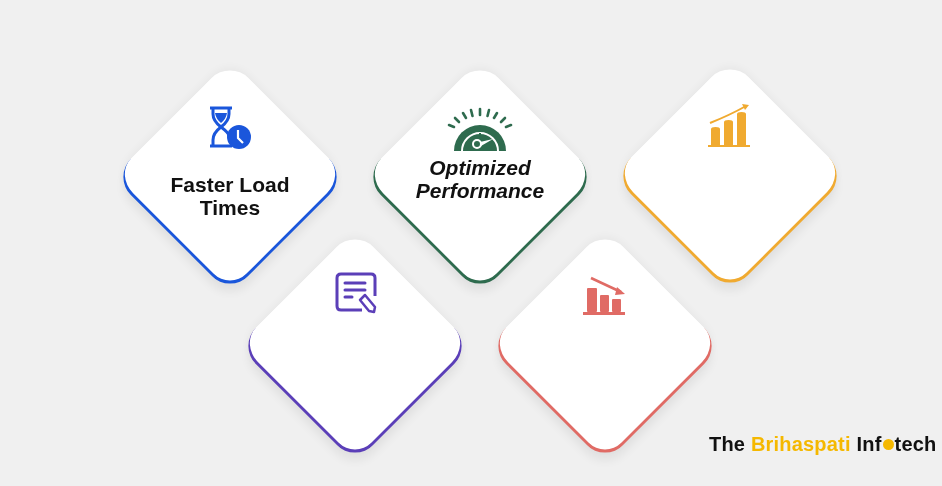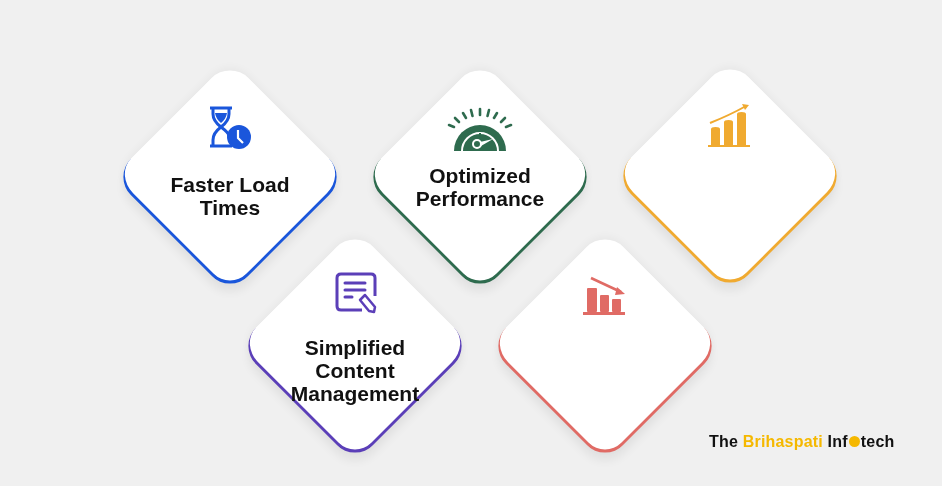--- a/index.html
+++ b/index.html
@@ -39,21 +39,21 @@
       font-weight: bold;
       font-size: 21px;
       line-height: 23px;
       color: #111111;
       white-space: pre-line;
     }
     .brand {
       position: absolute;
       left: 709px; top: 433px;
       font-weight: bold;
-      font-size: 16px;
+      font-size: 20px;
       color: #111111;
       letter-spacing: 0.2px;
       white-space: nowrap;
     }
     .brand .hl { color: #f5b800; }
     .brand .globe {
       display: inline-block;
       width: 11px; height: 11px;
       border-radius: 50%;
       background: #f5b800;
@@ -100,21 +100,21 @@
         <line x1="4" y1="19" x2="9" y2="21"></line>
         <line x1="66" y1="19" x2="61" y2="21"></line>
       </g>
       <path d="M9 45 A26 26 0 0 1 61 45 Z" fill="#2e6b4e"></path>
       <path d="M17 45 A18 18 0 0 1 53 45" fill="none" stroke="#fff" stroke-width="2"></path>
       <line x1="35" y1="27" x2="35" y2="31" stroke="#2e6b4e" stroke-width="2"></line>
       <circle cx="32" cy="38" r="4" fill="none" stroke="#fff" stroke-width="2"></circle>
       <path d="M35 36 L48 33 L36 40Z" fill="#fff"></path>
     </svg>
   </div>
-  <div class="label" style="top:104px;">Optimized
+  <div class="label" style="top:96px;font-style:italic;">Optimized
 Performance</div>
 </div>
 
 <div class="card" style="left:613px; top:59px; --accent:#f0aa30;">
   <div class="diamond"></div>
   <div class="icon" style="top:42px;">
     <svg width="56" height="48" viewBox="0 0 56 48">
       <g fill="#f0aa30">
         <rect x="9" y="28" width="9" height="16"></rect>
         <ellipse cx="13.5" cy="28" rx="4.5" ry="2"></ellipse>
@@ -136,23 +136,20 @@
     <svg width="56" height="48" viewBox="0 0 56 48">
       <path d="M35 40 H14 Q10 40 10 36 V8 Q10 4 14 4 H44 Q48 4 48 8 V26" fill="none" stroke="#5b3fb8" stroke-width="3"></path>
       <g stroke="#5b3fb8" stroke-width="3" stroke-linecap="round">
         <line x1="18" y1="13" x2="38" y2="13"></line>
         <line x1="18" y1="20" x2="38" y2="20"></line>
         <line x1="18" y1="27" x2="25" y2="27"></line>
       </g>
       <path d="M33 30 L38 25 L48 37 L47 42 L42 41Z" fill="#fff" stroke="#5b3fb8" stroke-width="2.5" stroke-linejoin="round"></path>
     </svg>
   </div>
-  <div class="label" style="top:107px;">Simplified
-Content
-Management</div>
 </div>
 
 <div class="card" style="left:488px; top:229px; --accent:#e06b65;">
   <div class="diamond"></div>
   <div class="icon" style="top:41px;">
     <svg width="56" height="48" viewBox="0 0 56 48">
       <g fill="#e06b65">
         <rect x="10" y="18" width="10" height="24" rx="1"></rect>
         <rect x="23" y="25" width="9" height="17" rx="1"></rect>
         <rect x="35" y="29" width="9" height="13" rx="1"></rect>

